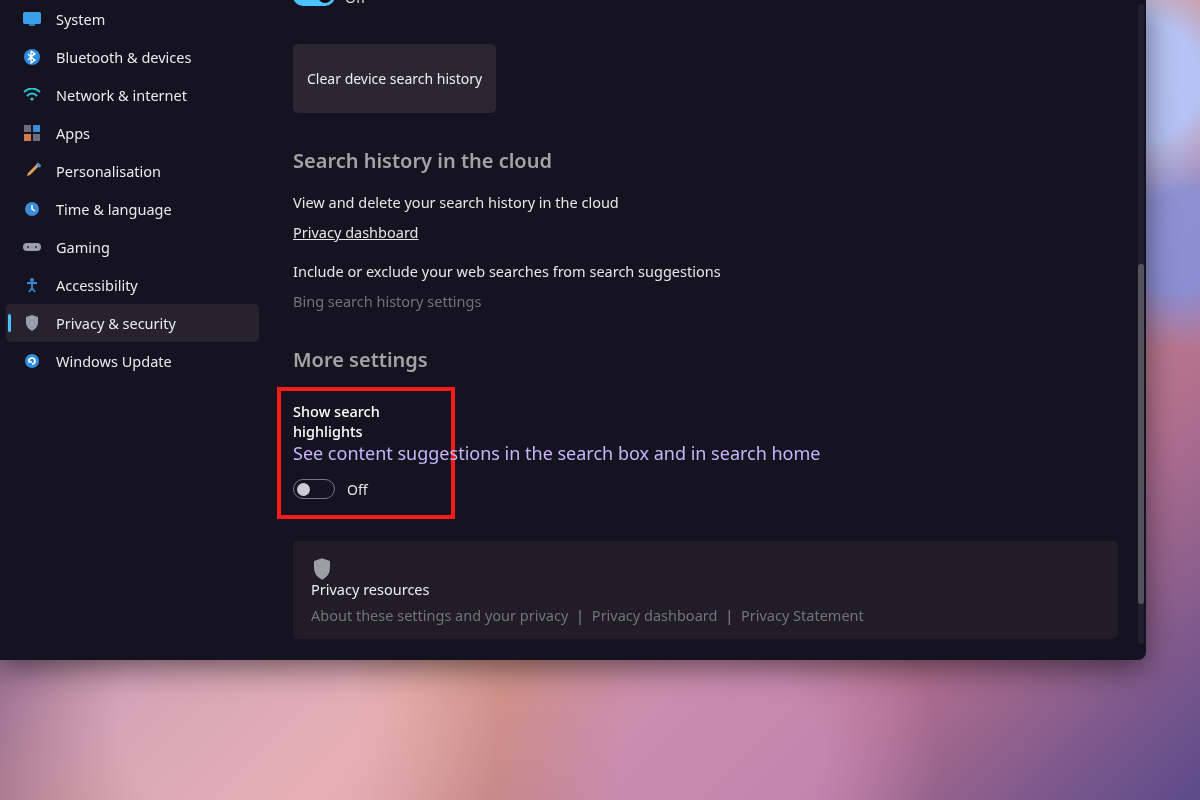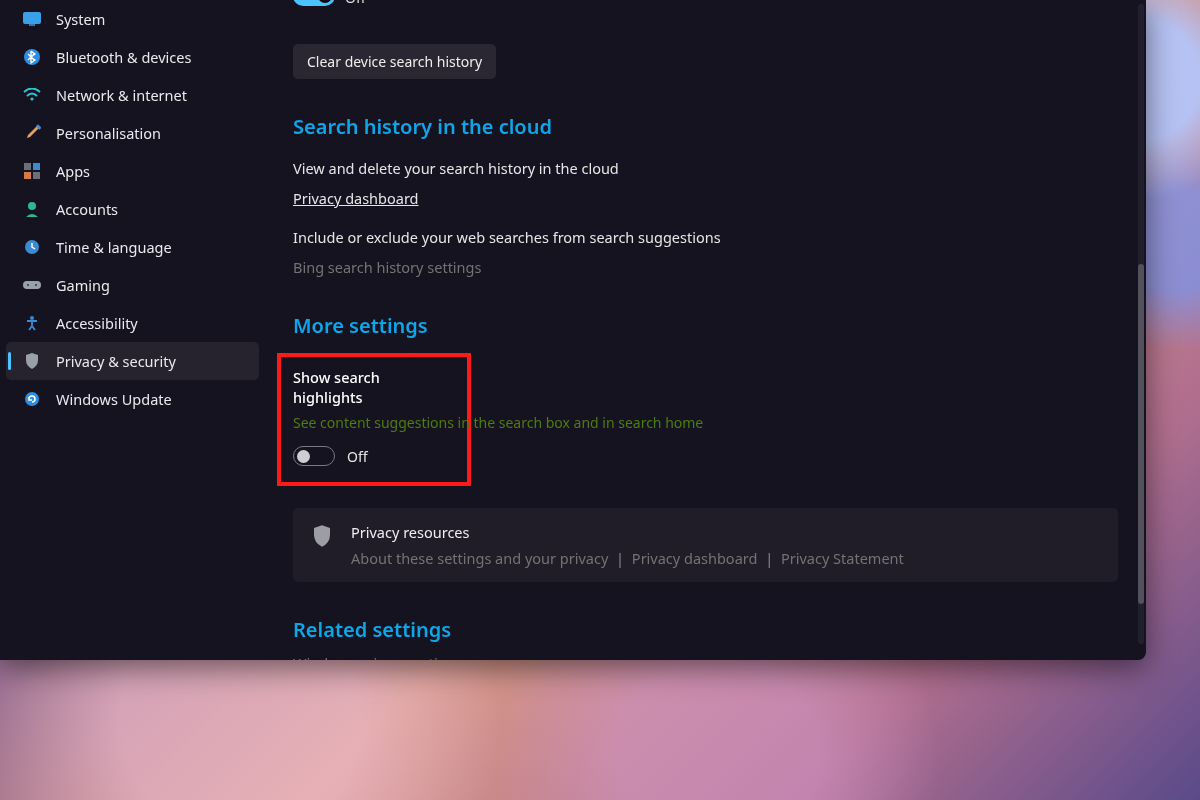--- a/index.html
+++ b/index.html
@@ -92,60 +92,60 @@
   }
   .top-partial .off {
     position:absolute; left:52px; top:-12px; font-size:14px; color:#ddd;
   }
 
   .btn {
     display:inline-block;
     background: rgba(255,255,255,0.085);
     color:#eee;
     font-size:14px;
-    padding: 8px 14px;
+    padding: 25px 14px;
     border-radius:5px;
     cursor:pointer;
     margin-top:22px;
   }
 
   h2.section {
-    font-size:20px; font-weight:600; color:#0ea5e9;
+    font-size:20px; font-weight:600; color:#a3a3a3;
     margin-top:34px;
   }
   .desc { font-size:14.5px; color:#e6e6e6; margin-top:18px; }
   .sublink { color:#e6e6e6; text-decoration: underline; font-size:14.5px; cursor:pointer; display:inline-block; margin-top:10px; }
   .link { color:#737373; font-size:14.5px; cursor:pointer; display:inline-block; margin-top:10px; }
 
   .highlight-box {
     border: 4px solid #ff1a1a;
     padding: 10px 24px 16px 12px;
     margin-top:14px;
-    width: 194px;
+    width: 178px;
     position:relative; left:-16px;
   }
   .hl-title { font-size:14.5px; color:#fff; font-weight:500; }
-  .hl-sub { font-size:14px; color:#4d7c0f; margin-top:6px; white-space:nowrap; }
+  .hl-sub { font-size:18px; color:#c4b5fd; white-space:nowrap; }
   .toggle-row { display:flex; align-items:center; margin-top:14px; gap:12px;}
   .toggle-off {
     width:42px; height:20px; border-radius:10px;
     border:1px solid #7a7684; position:relative; cursor:pointer;
   }
   .toggle-off::after{
     content:""; position:absolute; left:3px; top:2.5px; width:13px; height:13px;
     background:#cfccd6; border-radius:50%;
   }
   .toggle-label { font-size:14px; color:#e6e6e6; }
 
   .card {
     background: rgba(255,255,255,0.045);
     border-radius:5px;
     padding: 14px 18px;
     margin-top:22px;
-    display:flex; gap:18px; align-items:flex-start;
+    display:flex; align-items:flex-start;flex-direction:column;
   }
   .card .shield { width:22px; height:22px; margin-top:2px; opacity:0.8; }
   .card-title { font-size:14.5px; color:#eee; }
   .card-links { font-size:14.5px; margin-top:6px; }
   .card-links .link { margin-top:0; }
   .sep { color:#8a8795; margin:0 4px; }
 
 </style>
 </head>
 <body>
@@ -176,46 +176,37 @@
         <svg width="18" height="14" viewBox="0 0 18 14">
             <path d="M1 4 Q9 -3 17 4" stroke="#2ec4d6" stroke-width="2" fill="none"></path>
             <path d="M4 8 Q9 3 14 8" stroke="#2ec4d6" stroke-width="2" fill="none"></path>
             <circle cx="9" cy="11" r="1.6" fill="#2ec4d6"></circle>
           </svg>
       </span>
       <span>Network &amp; internet</span>
     </div>
     <div class="nav-item">
       <span class="nav-icon">
-        <svg width="18" height="18" viewBox="0 0 18 18">
-            <path d="M14 2 L16 4 L7 13 L4 14 L5 11 Z" fill="#e0a060"></path>
-            <rect x="13" y="1" width="5" height="3" transform="rotate(45 15 3)" fill="#4a8ad4"></rect>
-          </svg>
-      </span>
-      <span>Personalisation</span>
-    </div>
-    <div class="nav-item">
-      <span class="nav-icon">
         <svg width="16" height="16" viewBox="0 0 16 16">
             <rect x="0" y="0" width="7" height="7" fill="#6a6f7a"></rect>
             <rect x="9" y="0" width="7" height="7" fill="#3a8ad4"></rect>
             <rect x="0" y="9" width="7" height="7" fill="#d47a4a"></rect>
             <rect x="9" y="9" width="7" height="7" fill="#6a6f7a"></rect>
           </svg>
       </span>
       <span>Apps</span>
     </div>
     <div class="nav-item">
       <span class="nav-icon">
-        <svg width="16" height="16" viewBox="0 0 16 16">
-            <circle cx="8" cy="5" r="4" fill="#2eb890"></circle>
-            <path d="M2 16 Q8 10 14 16 Z" fill="#2eb890"></path>
-          </svg>
-      </span>
-      <span>Accounts</span>
+        <svg width="18" height="18" viewBox="0 0 18 18">
+            <path d="M14 2 L16 4 L7 13 L4 14 L5 11 Z" fill="#e0a060"></path>
+            <rect x="13" y="1" width="5" height="3" transform="rotate(45 15 3)" fill="#4a8ad4"></rect>
+          </svg>
+      </span>
+      <span>Personalisation</span>
     </div>
     <div class="nav-item">
       <span class="nav-icon">
         <svg width="16" height="16" viewBox="0 0 16 16">
             <circle cx="8" cy="8" r="7" fill="#3a8ad4"></circle>
             <path d="M8 4 V8 L11 10" stroke="#fff" stroke-width="1.5" fill="none"></path>
           </svg>
       </span>
       <span>Time &amp; language</span>
     </div>

